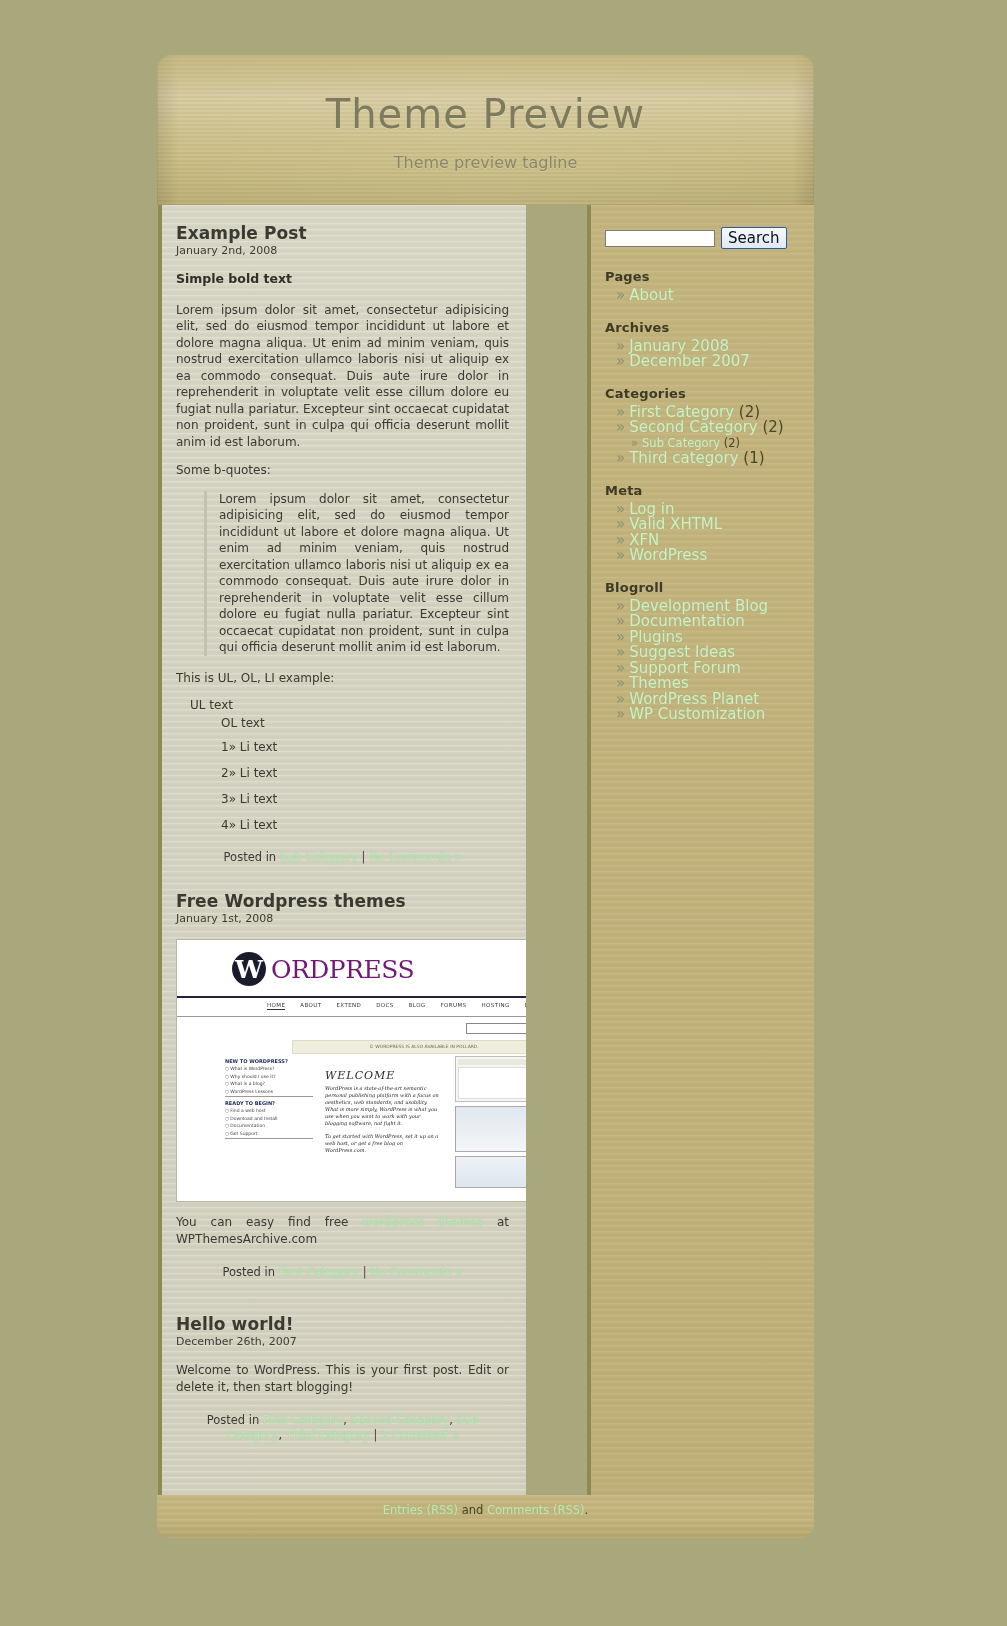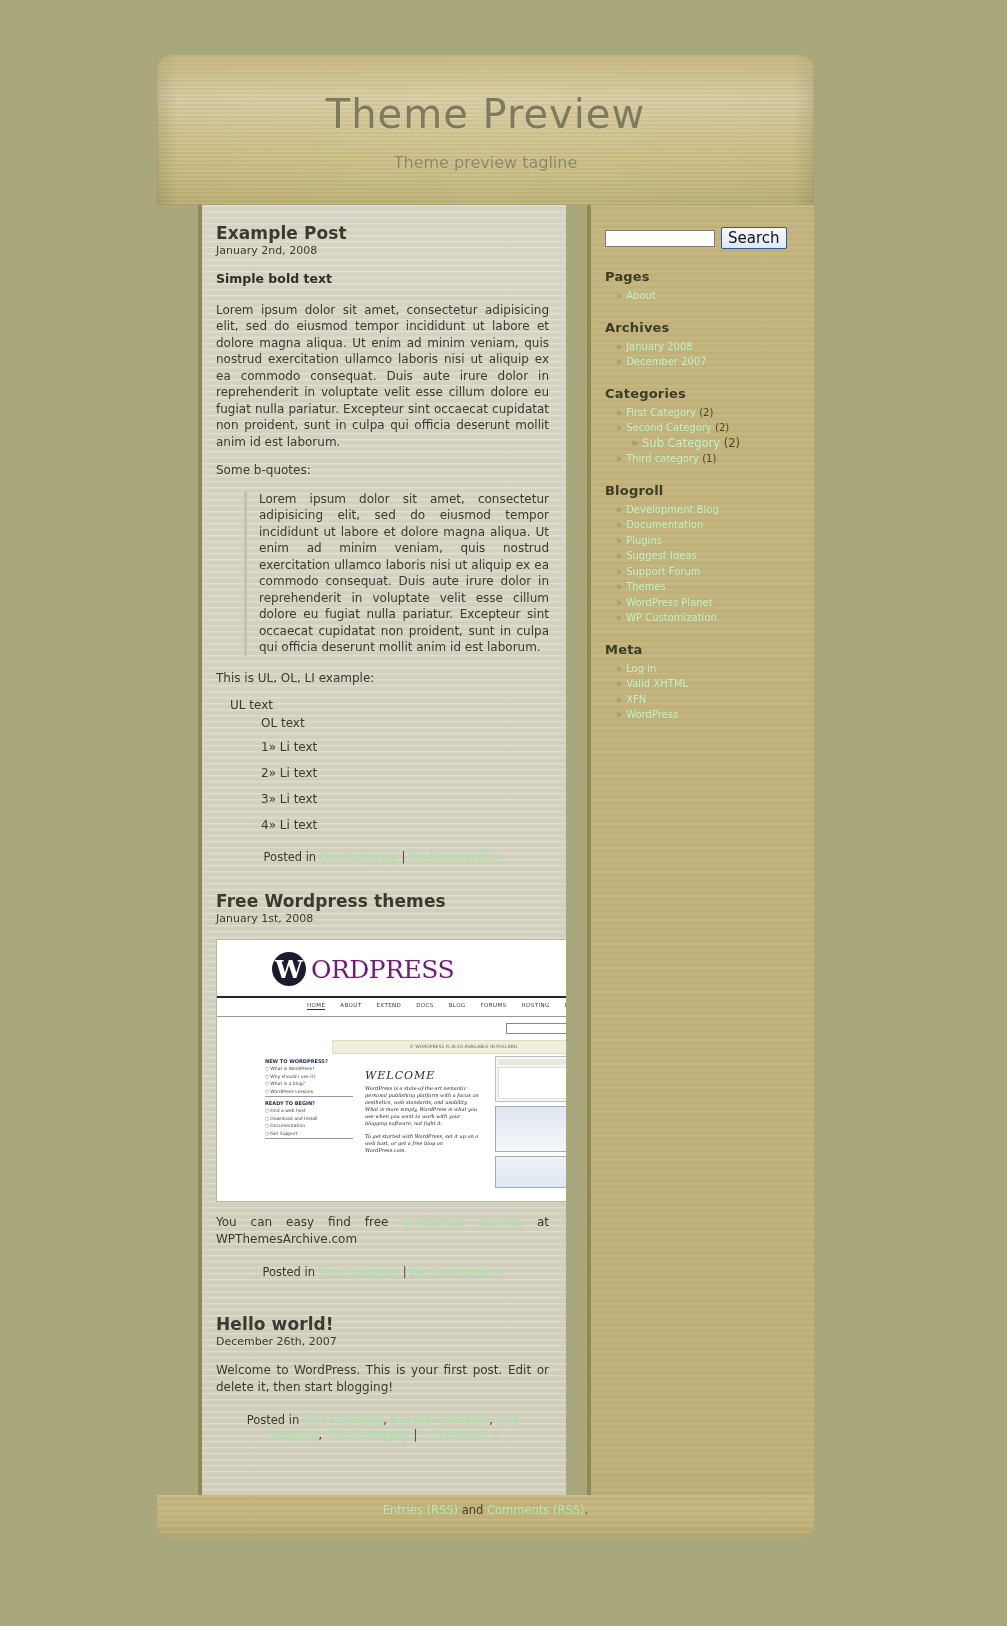--- a/index.html
+++ b/index.html
@@ -92,21 +92,20 @@
         to bottom,
         rgba(255,255,255,0.30) 0px,
         rgba(255,255,255,0.00) 2px,
         rgba(180,178,150,0.10) 4px,
         rgba(255,255,255,0.00) 6px),
       linear-gradient(to bottom, #d7d5c4 0%, #d4d2c0 40%, #d2d0bd 100%);
     border-left: 4px solid #8e8a55;
     box-sizing: border-box;
     padding: 18px 17px 0 8px;
     overflow: hidden;
-    margin-left: 40px;
   }
   #sidebar-col {
     position: absolute;
     left: 430px;
     top: 0;
     width: 227px;
     height: 1290px;
     background:
       repeating-linear-gradient(
         to bottom,
@@ -315,21 +314,21 @@
   .sb-block { margin-bottom: 16px; padding-left: 4px; }
   .sb-heading {
     font-size: 13px;
     font-weight: bold;
     color: #3d3a26;
     margin: 0 0 4px 0;
     letter-spacing: 0.2px;
   }
   ul.sb-list { list-style: none; margin: 0; padding: 0 0 0 11px; }
   ul.sb-list li {
-    font-size: 10px;
+    font-size: 15px;
     line-height: 15.5px;
     color: #4a4527;
     white-space: nowrap;
   }
   ul.sb-list li .bullet { color: #8b8f6e; margin-right: 4px; }
   ul.sb-list li a {
     color: #cdf0c6;
     text-decoration: none;
     text-shadow: 0 0 1px rgba(120,180,120,0.55);
   }
@@ -524,41 +523,41 @@
             <ul class="sb-list">
               <li><span class="bullet">»</span><a href="#">First Category</a><span class="count"> (2)</span></li>
               <li><span class="bullet">»</span><a href="#">Second Category</a><span class="count"> (2)</span></li>
               <ul class="sb-sub">
                 <li><span class="bullet">»</span><a href="#">Sub Category</a><span class="count"> (2)</span></li>
               </ul>
               <li><span class="bullet">»</span><a href="#">Third category</a><span class="count"> (1)</span></li>
             </ul>
           </div>
           <div class="sb-block">
+            <div class="sb-heading">Meta</div>
+            <ul class="sb-list">
+              <li><span class="bullet">»</span><a href="#">Log in</a></li>
+              <li><span class="bullet">»</span><a href="#">Valid XHTML</a></li>
+              <li><span class="bullet">»</span><a href="#">XFN</a></li>
+              <li><span class="bullet">»</span><a href="#">WordPress</a></li>
+            </ul>
+          </div>
+          <div class="sb-block">
             <div class="sb-heading">Blogroll</div>
             <ul class="sb-list">
               <li><span class="bullet">»</span><a href="#">Development Blog</a></li>
               <li><span class="bullet">»</span><a href="#">Documentation</a></li>
               <li><span class="bullet">»</span><a href="#">Plugins</a></li>
               <li><span class="bullet">»</span><a href="#">Suggest Ideas</a></li>
               <li><span class="bullet">»</span><a href="#">Support Forum</a></li>
               <li><span class="bullet">»</span><a href="#">Themes</a></li>
               <li><span class="bullet">»</span><a href="#">WordPress Planet</a></li>
               <li><span class="bullet">»</span><a href="#">WP Customization</a></li>
             </ul>
           </div>
-          <div class="sb-block">
-            <div class="sb-heading">Meta</div>
-            <ul class="sb-list">
-              <li><span class="bullet">»</span><a href="#">Log in</a></li>
-              <li><span class="bullet">»</span><a href="#">Valid XHTML</a></li>
-              <li><span class="bullet">»</span><a href="#">XFN</a></li>
-              <li><span class="bullet">»</span><a href="#">WordPress</a></li>
-            </ul>
-          </div>
         </div>
     </div>
 
   </div>
 
   <div id="footer">
     <div class="fline">
       <a href="#">Entries (RSS)</a><span> and </span><a href="#">Comments (RSS)</a><span>.</span>
     </div>
   </div>

